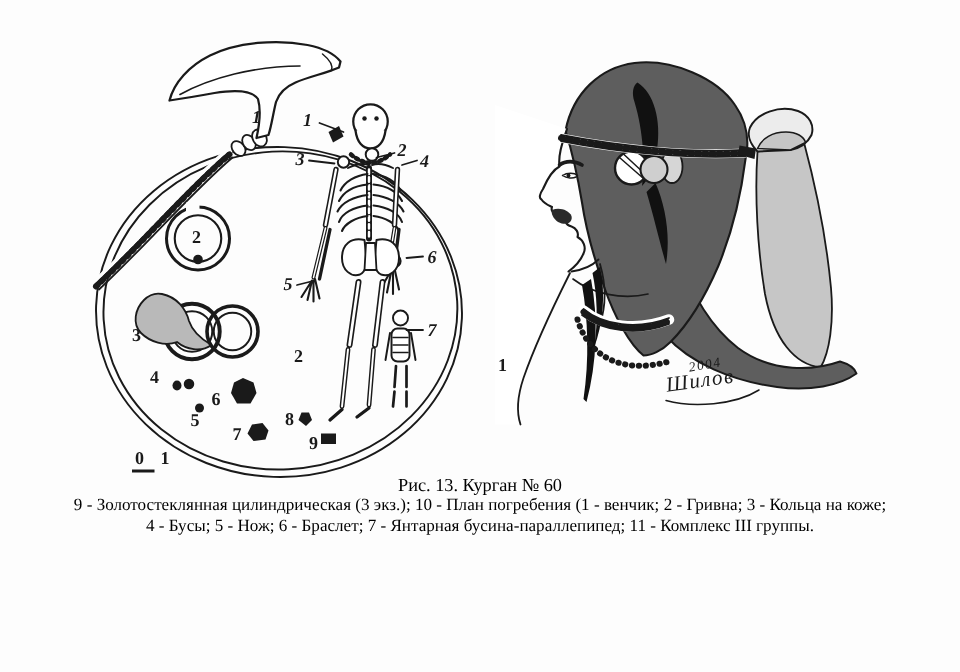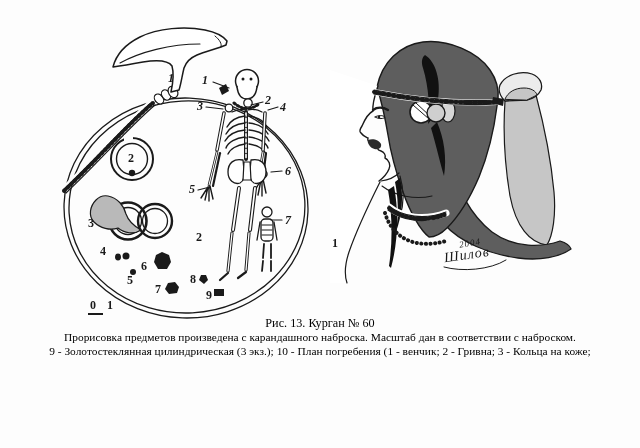--- a/index.html
+++ b/index.html
@@ -255,17 +255,17 @@
   <span class="lbl" style="left:107px;top:299px">1</span>
   <div class="scalebar-line"></div>
 
   <span class="lbl" style="left:332px;top:237px">1</span>
 
   <span class="sig sig-year">2004</span>
   <span class="sig sig-name">Шилов</span>
 
   <div class="caption">
     <div class="title">Рис. 13. Курган № 60</div>
-    <div>Прорисовка предметов произведена с карандашного наброска. Масштаб дан в соответствии с наброском.</div>
     <div>9 - Золотостеклянная цилиндрическая (3 экз.); 10 - План погребения (1 - венчик; 2 - Гривна; 3 - Кольца на коже;</div>
+    <div>4 - Бусы; 5 - Нож; 6 - Браслет; 7 - Янтарная бусина-параллепипед; 11 - Комплекс III группы.</div>
   </div>
 
 </div>
 
 </body></html>

